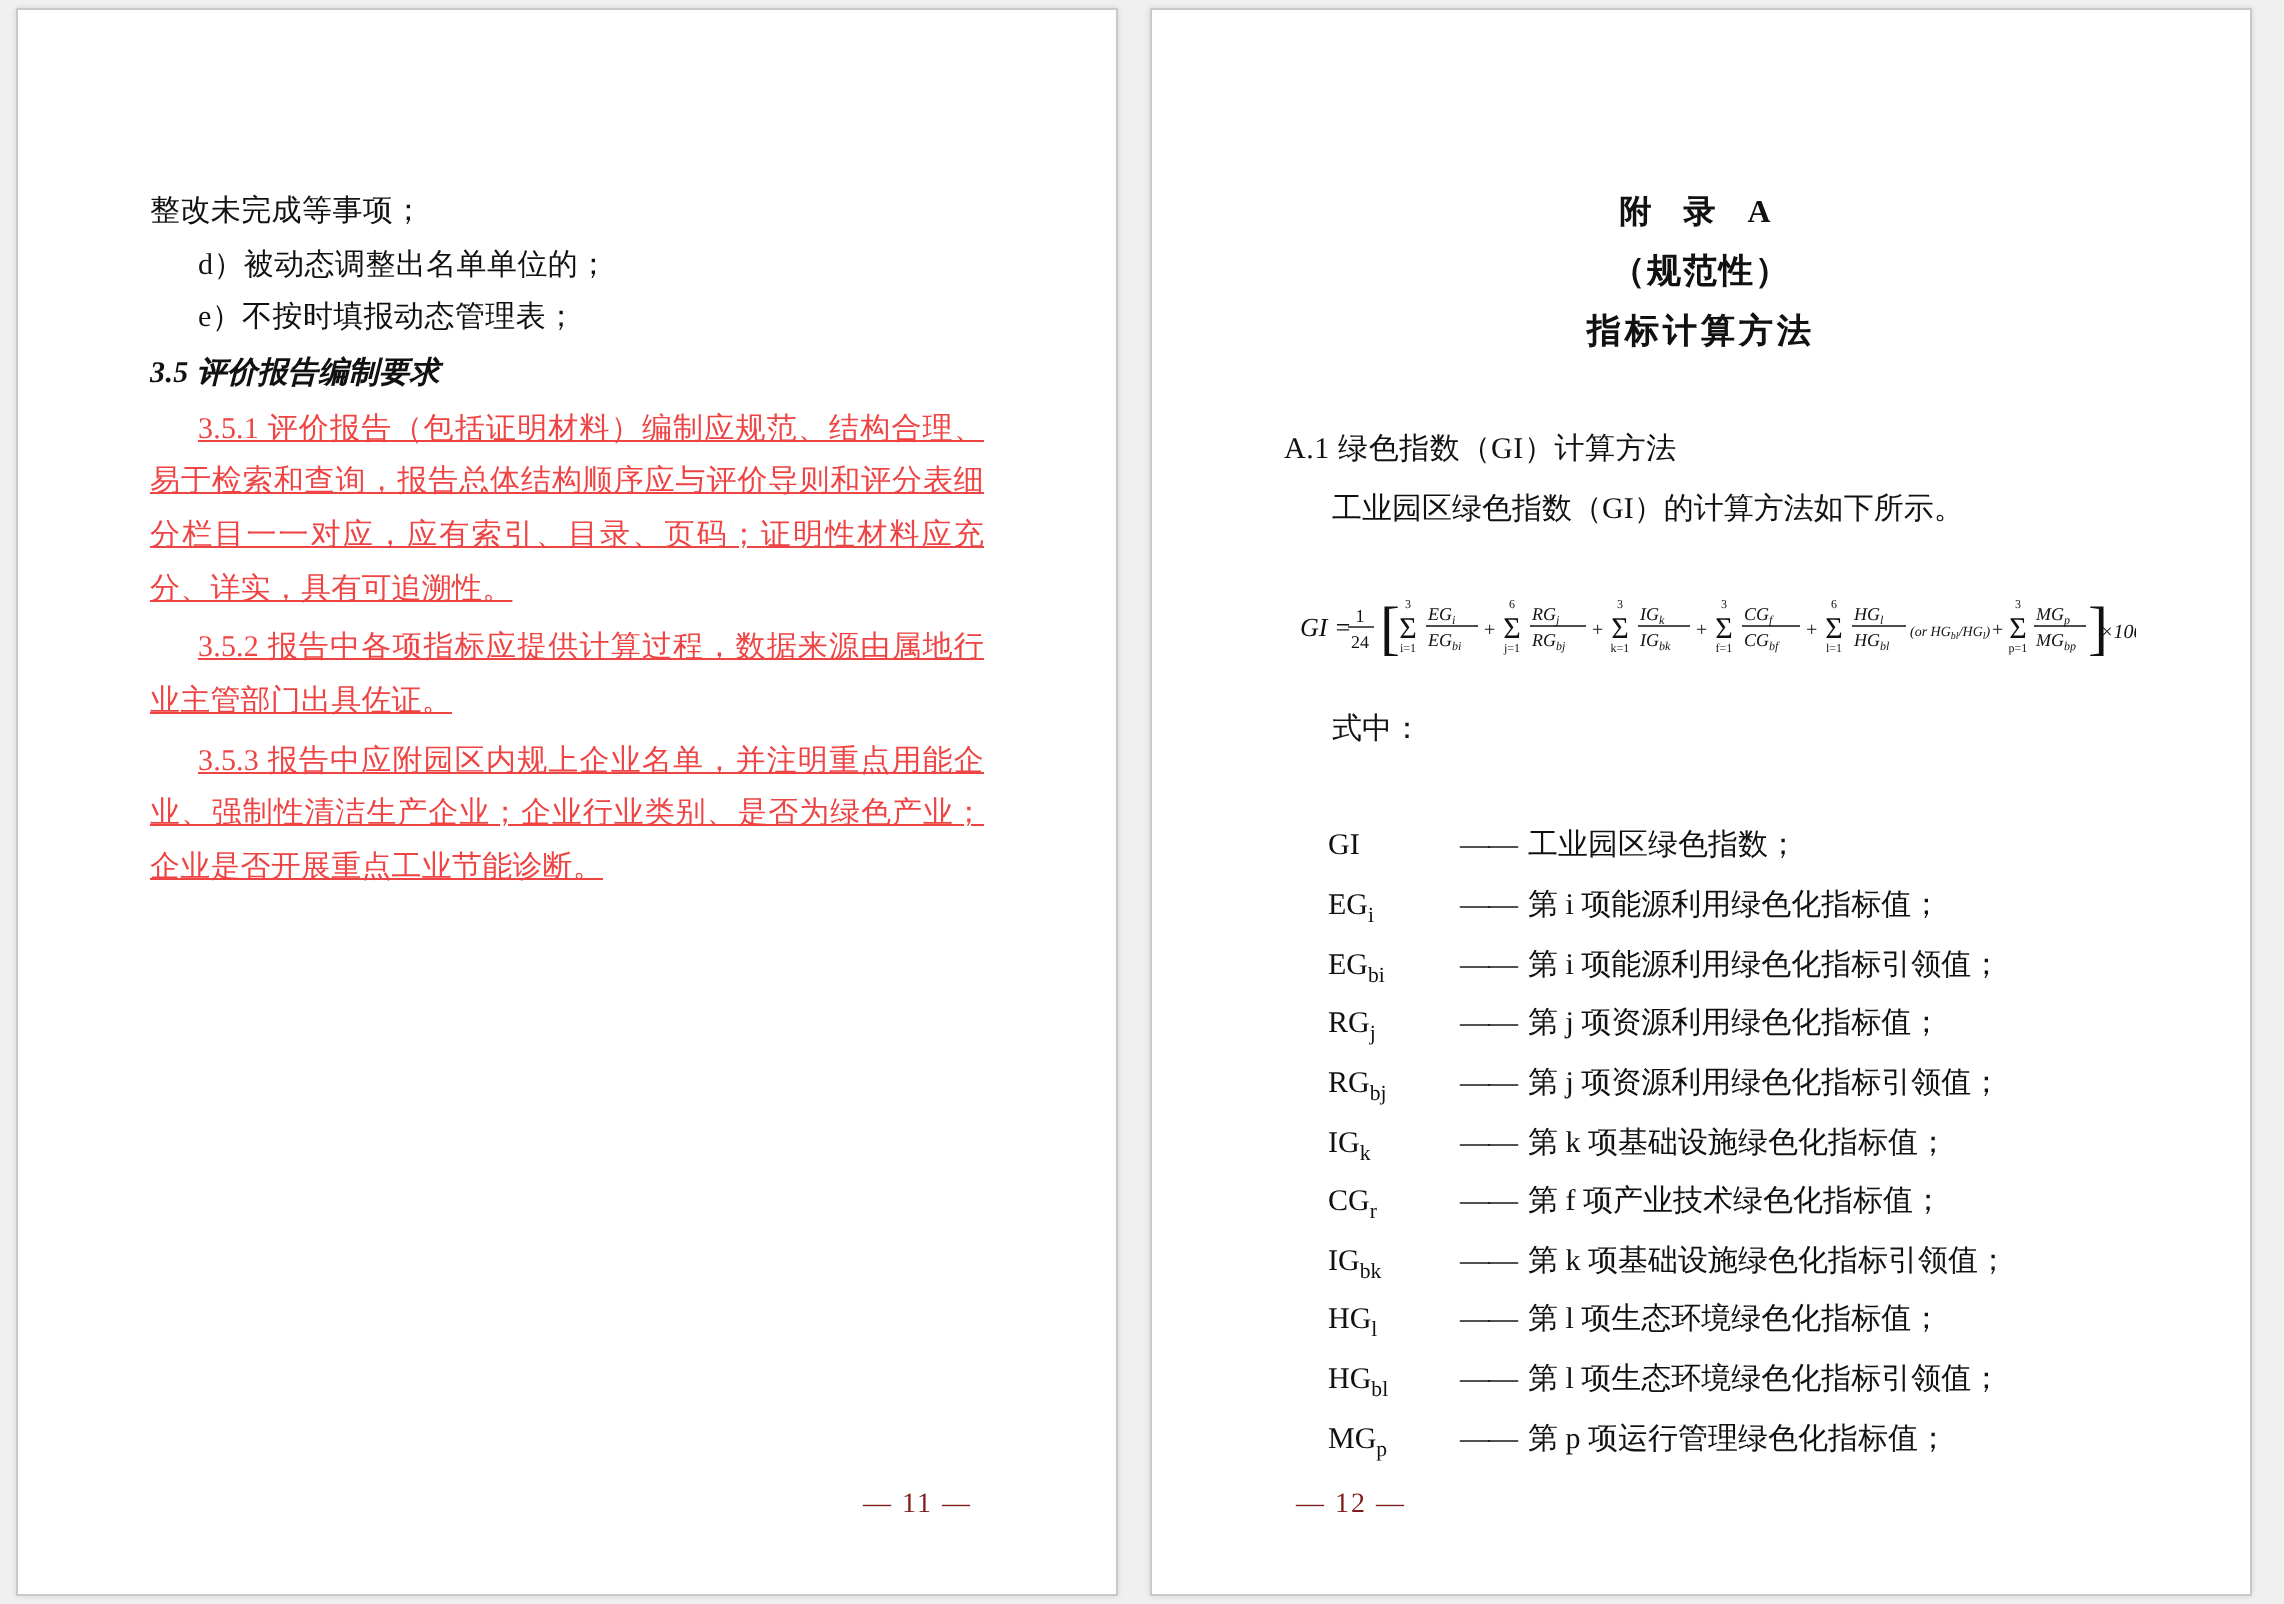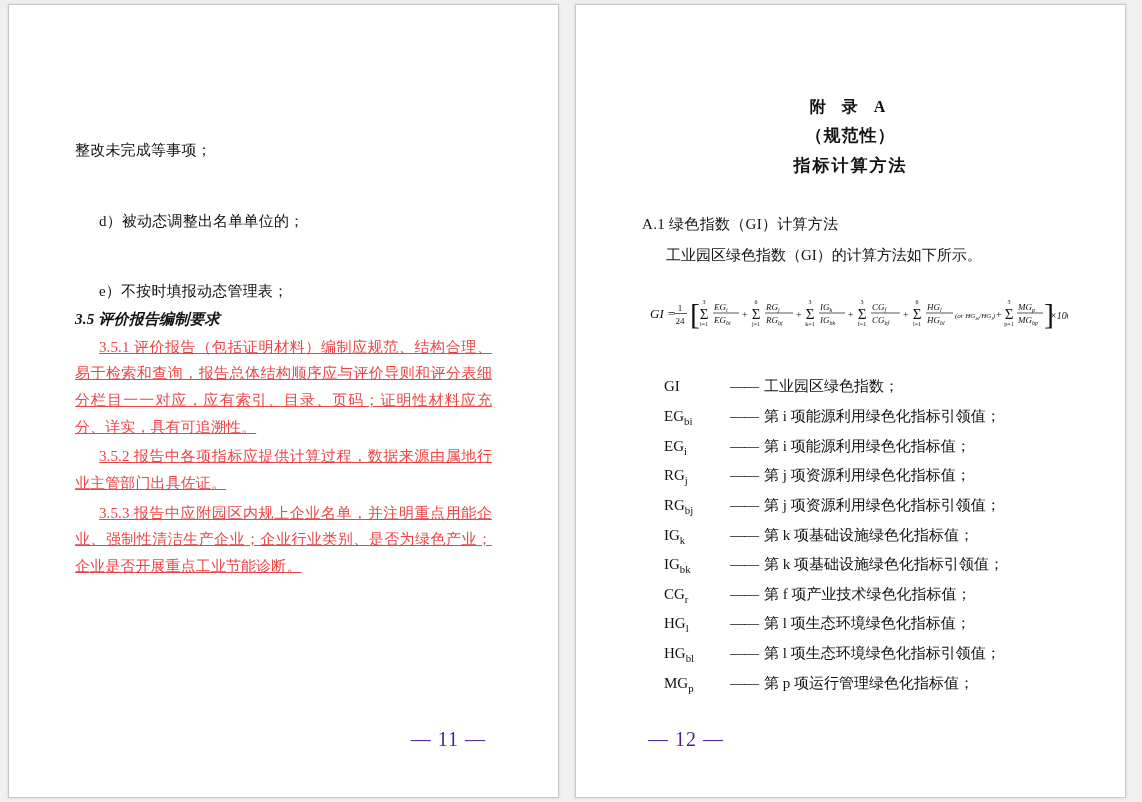--- a/index.html
+++ b/index.html
@@ -41,21 +41,20 @@
     padding: 88px 66px 0 66px;
     box-sizing: border-box;
   }
   
   .body-line {
     font-size: 15px;
     line-height: 1.78;
     color: #111;
     letter-spacing: 0.2px;
     text-align: justify;
-    margin-top: 44px;
   }
   .indent-1 { text-indent: 0; }
   .indent-2 { text-indent: 1.6em; }
   .section-head {
     font-size: 15px;
     font-weight: bold;
     line-height: 1.9;
     color: #111;
     text-indent: 0;
     letter-spacing: 0.2px;
@@ -143,23 +142,23 @@
   }
   .sym-table td.dash {
     width: 34px;
     letter-spacing: -1px;
   }
   .sym sub {
     font-size: 0.72em;
   }
   .folio {
     position: absolute;
-    bottom: 46px;
-    font-size: 20px;
-    color: #4c1d95;
+    bottom: 36px;
+    font-size: 14px;
+    color: #7f1d1d;
     letter-spacing: 1px;
   }
   .folio.right { right: 72px; }
   .folio.left  { left: 72px; }
 </style>
 </head>
 <body>
 
 <div class="viewer">
 
@@ -263,62 +262,63 @@
               <text x="368" y="19" font-size="9" font-style="italic"><tspan>MG</tspan><tspan font-size="6" dy="2">p</tspan></text>
               <line x1="367" y1="22" x2="393" y2="22" stroke="#111" stroke-width="0.7"></line>
               <text x="368" y="32" font-size="9" font-style="italic"><tspan>MG</tspan><tspan font-size="6" dy="2">bp</tspan></text>
             </g>
 
             <text x="400" y="28" font-size="10" font-style="italic">×100</text>
           </g>
         </svg>
       </div>
 
+      <div class="shizhong">式中：</div>
 
       <table class="sym-table">
         <tbody>
           <tr>
             <td class="sym"><span>GI</span><sub></sub></td>
             <td class="dash">——</td>
             <td class="desc">工业园区绿色指数；</td>
           </tr>
           <tr>
+            <td class="sym"><span>EG</span><sub>i</sub></td>
+            <td class="dash">——</td>
+            <td class="desc">第 i 项能源利用绿色化指标值；</td>
+          </tr>
+          <tr>
             <td class="sym"><span>EG</span><sub>bi</sub></td>
             <td class="dash">——</td>
             <td class="desc">第 i 项能源利用绿色化指标引领值；</td>
           </tr>
           <tr>
-            <td class="sym"><span>EG</span><sub>i</sub></td>
-            <td class="dash">——</td>
-            <td class="desc">第 i 项能源利用绿色化指标值；</td>
-          </tr>
-          <tr>
             <td class="sym"><span>RG</span><sub>j</sub></td>
             <td class="dash">——</td>
             <td class="desc">第 j 项资源利用绿色化指标值；</td>
           </tr>
           <tr>
             <td class="sym"><span>RG</span><sub>bj</sub></td>
             <td class="dash">——</td>
             <td class="desc">第 j 项资源利用绿色化指标引领值；</td>
           </tr>
           <tr>
             <td class="sym"><span>IG</span><sub>k</sub></td>
             <td class="dash">——</td>
             <td class="desc">第 k 项基础设施绿色化指标值；</td>
           </tr>
           <tr>
+            <td class="sym"><span>CG</span><sub>r</sub></td>
+            <td class="dash">——</td>
+            <td class="desc">第 f 项产业技术绿色化指标值；</td>
+          </tr>
+          <tr>
             <td class="sym"><span>IG</span><sub>bk</sub></td>
             <td class="dash">——</td>
             <td class="desc">第 k 项基础设施绿色化指标引领值；</td>
-          </tr>
-          <tr>
-            <td class="sym"><span>CG</span><sub>r</sub></td>
-            <td class="dash">——</td>
-            <td class="desc">第 f 项产业技术绿色化指标值；</td>
           </tr>
           <tr>
             <td class="sym"><span>HG</span><sub>l</sub></td>
             <td class="dash">——</td>
             <td class="desc">第 l 项生态环境绿色化指标值；</td>
           </tr>
           <tr>
             <td class="sym"><span>HG</span><sub>bl</sub></td>
             <td class="dash">——</td>
             <td class="desc">第 l 项生态环境绿色化指标引领值；</td>

